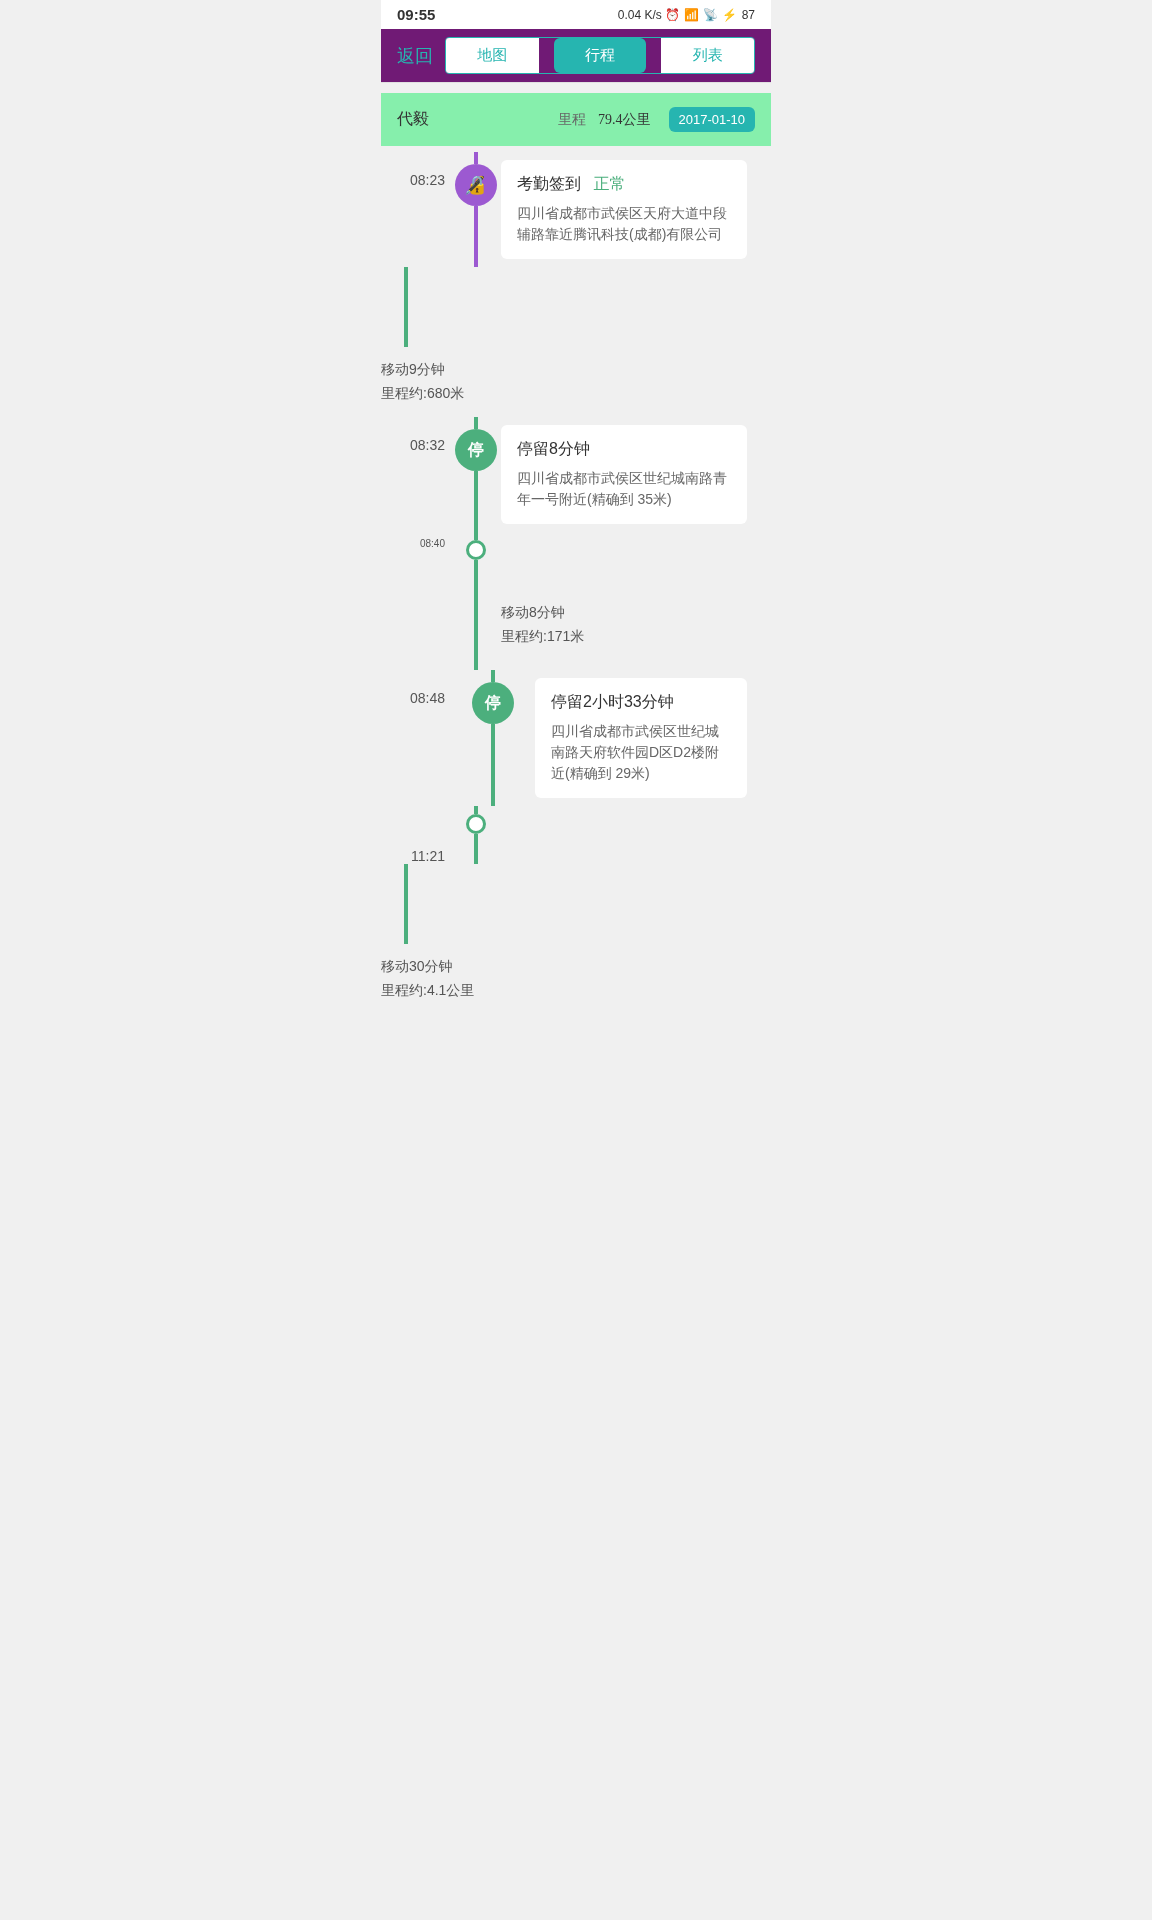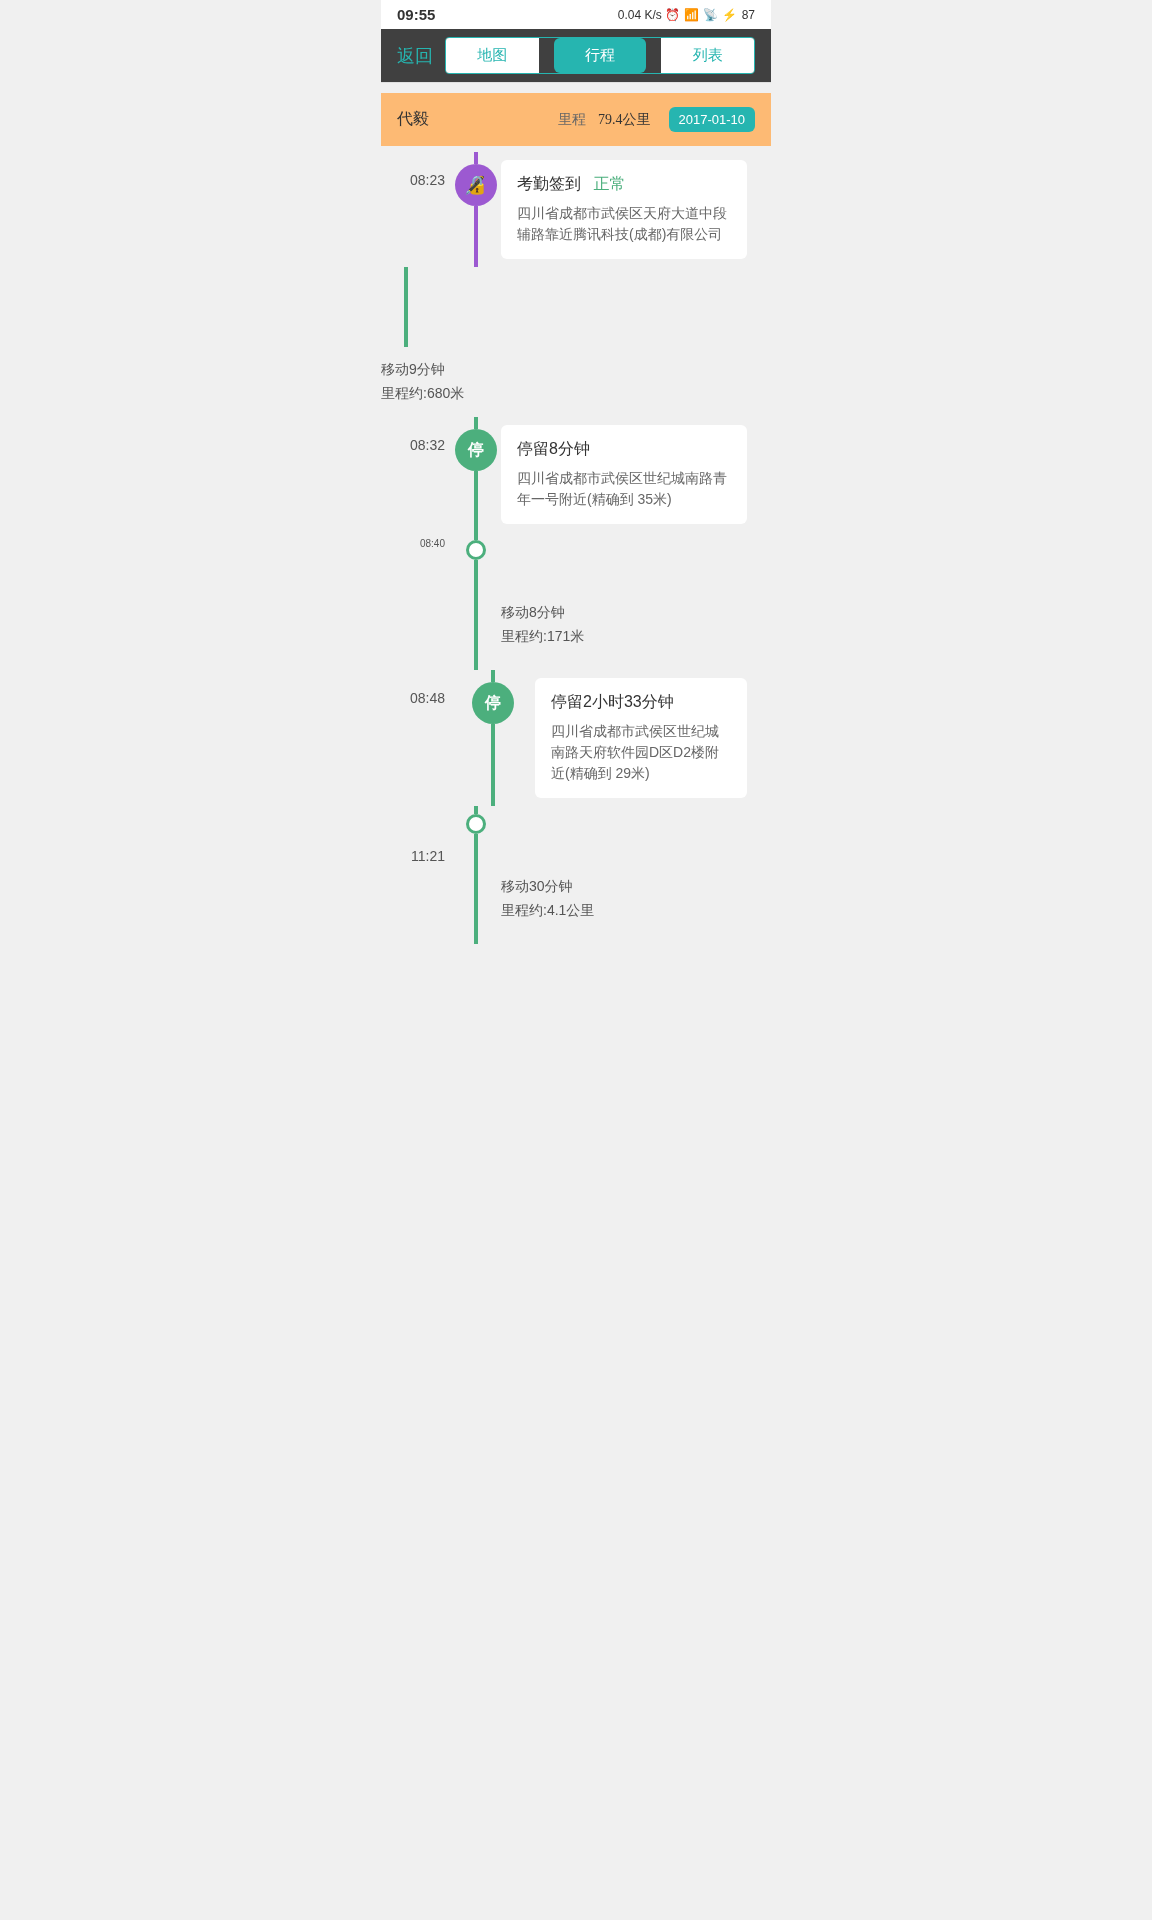--- a/index.html
+++ b/index.html
@@ -29,21 +29,21 @@
     .status-left { font-weight: 600; font-size: 15px; }
     .status-right {
       display: flex;
       align-items: center;
       gap: 4px;
       font-size: 12px;
     }
 
     
     .header {
-      background: #404040;
+      background: #701a75;
       display: flex;
       align-items: center;
       padding: 8px 16px;
       gap: 8px;
       border-bottom: 1px solid #e0e0e0;
     }
     .back-btn {
       color: #26b5b0;
       font-size: 18px;
       font-weight: 500;
@@ -69,21 +69,21 @@
       background: white;
     }
     .tab.active {
       background: #26b5b0;
       color: white;
       border-radius: 6px;
     }
 
     
     .info-bar {
-      background: #fdba74;
+      background: #86efac;
       display: flex;
       align-items: center;
       padding: 14px 16px;
       margin-top: 10px;
       gap: 8px;
     }
     .info-bar .name {
       font-size: 16px;
       color: #333;
       font-weight: 500;
@@ -280,21 +280,21 @@
       <span>11:21</span>
     </div>
     <div style="width:50px; display:flex; flex-direction:column; align-items:center; flex-shrink:0;">
       <div style="width:4px; height:8px; background:#4caf7d;"></div>
       <div style="width:20px; height:20px; border-radius:50%; background:white; border:3px solid #4caf7d; z-index:2;"></div>
       <div style="width:4px; flex:1; min-height:30px; background:#4caf7d;"></div>
     </div>
     <div style="flex:1;"></div>
   </div>
 
-  <div style="display:flex; position:relative;">
+  <div style="display:flex; position:relative;flex-direction:column;">
     <div style="width:70px; flex-shrink:0;"></div>
     <div style="width:50px; display:flex; flex-direction:column; align-items:center; flex-shrink:0;">
       <div style="width:4px; flex:1; min-height:80px; background:#4caf7d;"></div>
     </div>
     <div style="flex:1; padding:14px 12px 14px 0;">
       <p style="font-size:14px; color:#555; margin-bottom:6px;">移动30分钟</p>
       <p style="font-size:14px; color:#555;">里程约:4.1公里</p>
     </div>
   </div>
 

